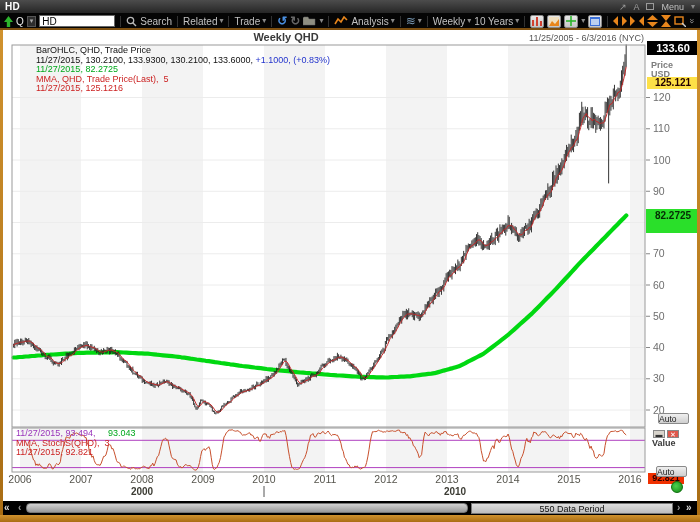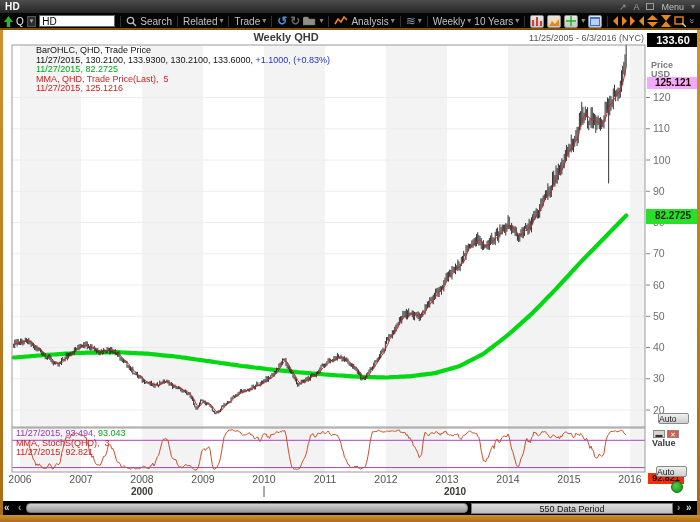--- a/index.html
+++ b/index.html
@@ -31,27 +31,27 @@
   .ch-title{position:absolute;left:0;top:1px;width:572px;text-align:center;font-size:11px;font-weight:bold;color:#3a3a3a;}
   .ch-date{position:absolute;right:56px;top:3px;font-size:9px;color:#555;}
   .lg{font-size:9px;line-height:9.6px;white-space:pre;}
   .legend-main{position:absolute;left:36px;top:16px;}
   .legend-stoch{position:absolute;left:16px;top:399px;}
   .c-bar{color:#111;}
   .c-chg{color:#2233cc;}
   .c-sma{color:#00a81c;}
   .c-mma{color:#cc2222;}
   .c-sto{color:#9a35bb;}
-  .c-stod{color:#00a81c;}
+  .c-stod{color:#00a81c;margin-left:10px;}
   
   .badge{position:absolute;text-align:center;font-weight:bold;}
-  .badge-last{left:647px;top:3px;width:52px;height:14px;background:#000;color:#fff;font-size:11px;line-height:14px;}
+  .badge-last{left:647px;top:11px;width:52px;height:14px;background:#000;color:#fff;font-size:11px;line-height:14px;}
   .ax-lbl{position:absolute;left:651px;font-size:9px;font-weight:bold;color:#7d7d7d;}
-  .badge-mma{left:647px;top:47px;width:52px;height:12px;background:#f0abfc;color:#200;font-size:10px;line-height:12px;}
-  .badge-sma{left:646px;top:179px;width:54px;height:15px;background:#2adf2a;color:#033;font-size:10px;line-height:13px;color:#052c05;}
+  .badge-mma{left:647px;top:47px;width:52px;height:12px;background:#fde047;color:#200;font-size:10px;line-height:12px;}
+  .badge-sma{left:646px;top:179px;width:54px;height:24px;background:#2adf2a;color:#033;font-size:10px;line-height:13px;color:#052c05;}
   .badge-stoch{left:648px;top:419px;width:36px;height:11px;background:#f03000;color:#2a0000;font-size:9px;line-height:11px;margin-top:24px;}
   .autobtn{position:absolute;width:31px;height:11px;background:linear-gradient(#efefef,#cfcfcf);
     border:1px solid #8a8a8a;border-radius:2px;font-size:8.5px;color:#222;line-height:10px;}
   .minbtn,.closebtn{position:absolute;width:12px;height:8px;font-size:7px;line-height:7px;text-align:center;border:1px solid #888;}
   .minbtn{left:653px;top:400px;background:#d9d5cd;color:#333;}
   .closebtn{left:667px;top:400px;background:#e0584c;color:#fff;}
   .value-lbl{position:absolute;left:652px;top:408px;font-size:9px;font-weight:bold;color:#3a3a3a;}
   .green-dot{position:absolute;left:671px;top:451px;width:12px;height:12px;border-radius:50%;
     background:radial-gradient(circle at 4px 4px,#4ed24e,#128812);border:1px solid #0c6e0c;}
   

